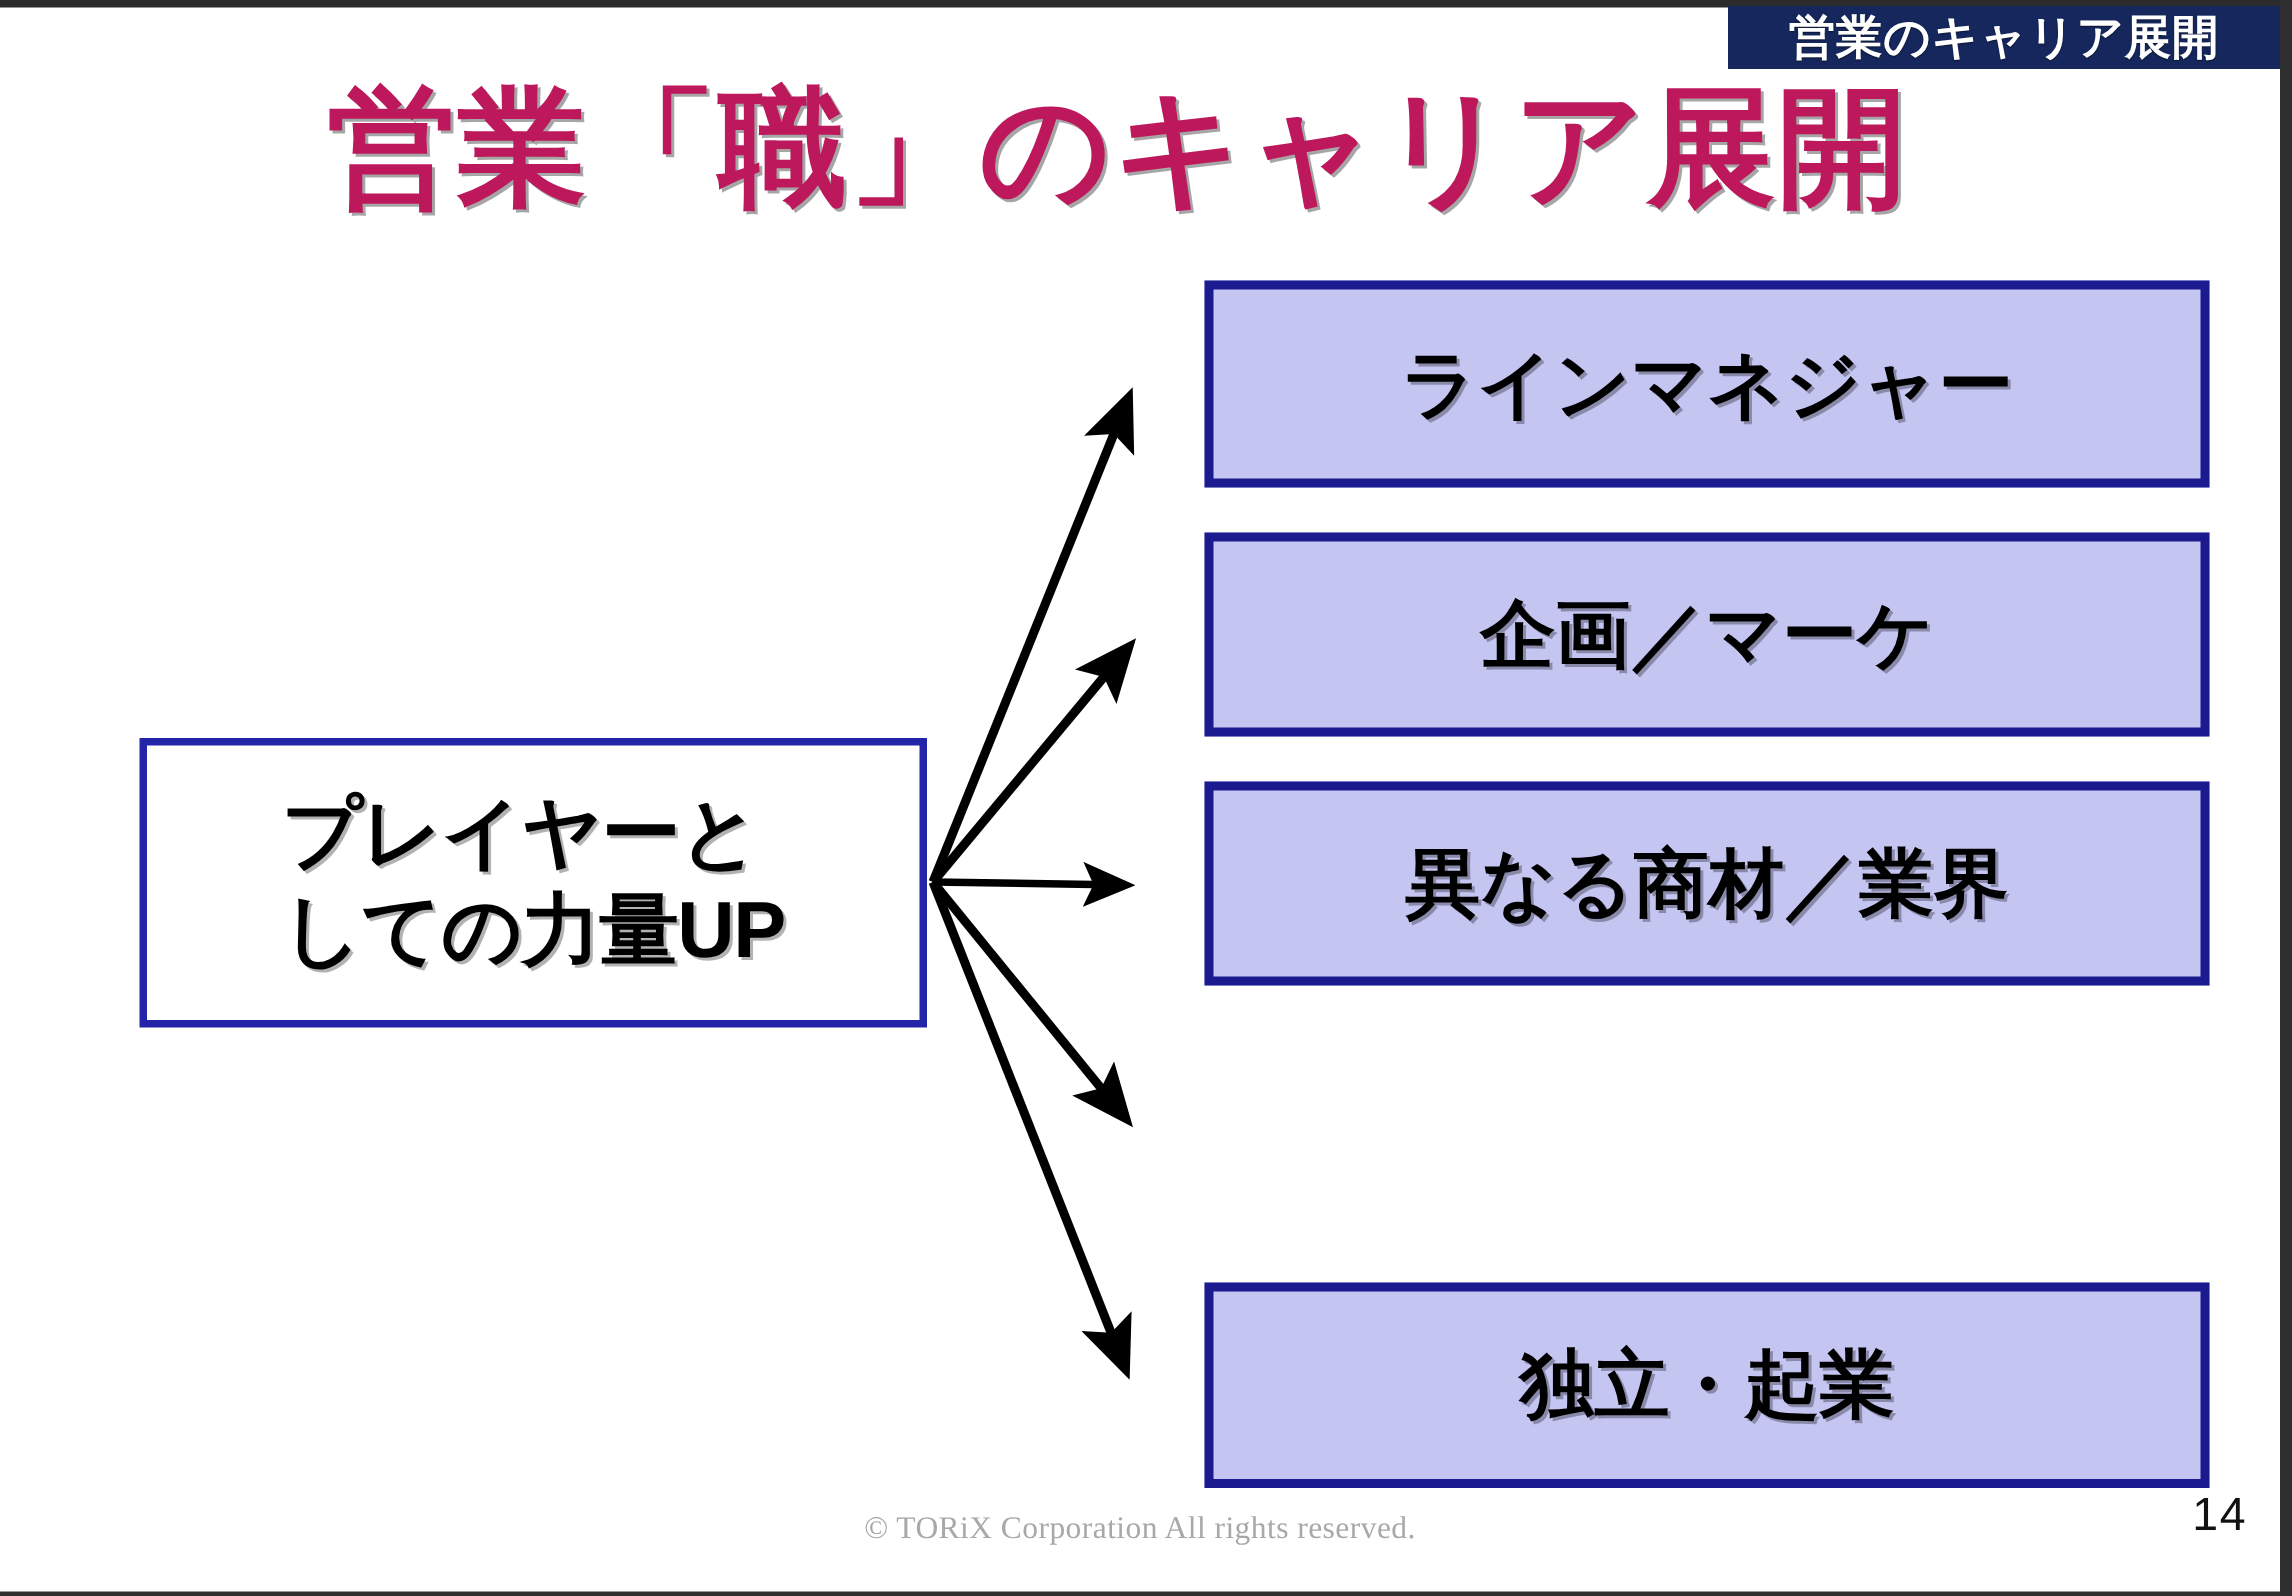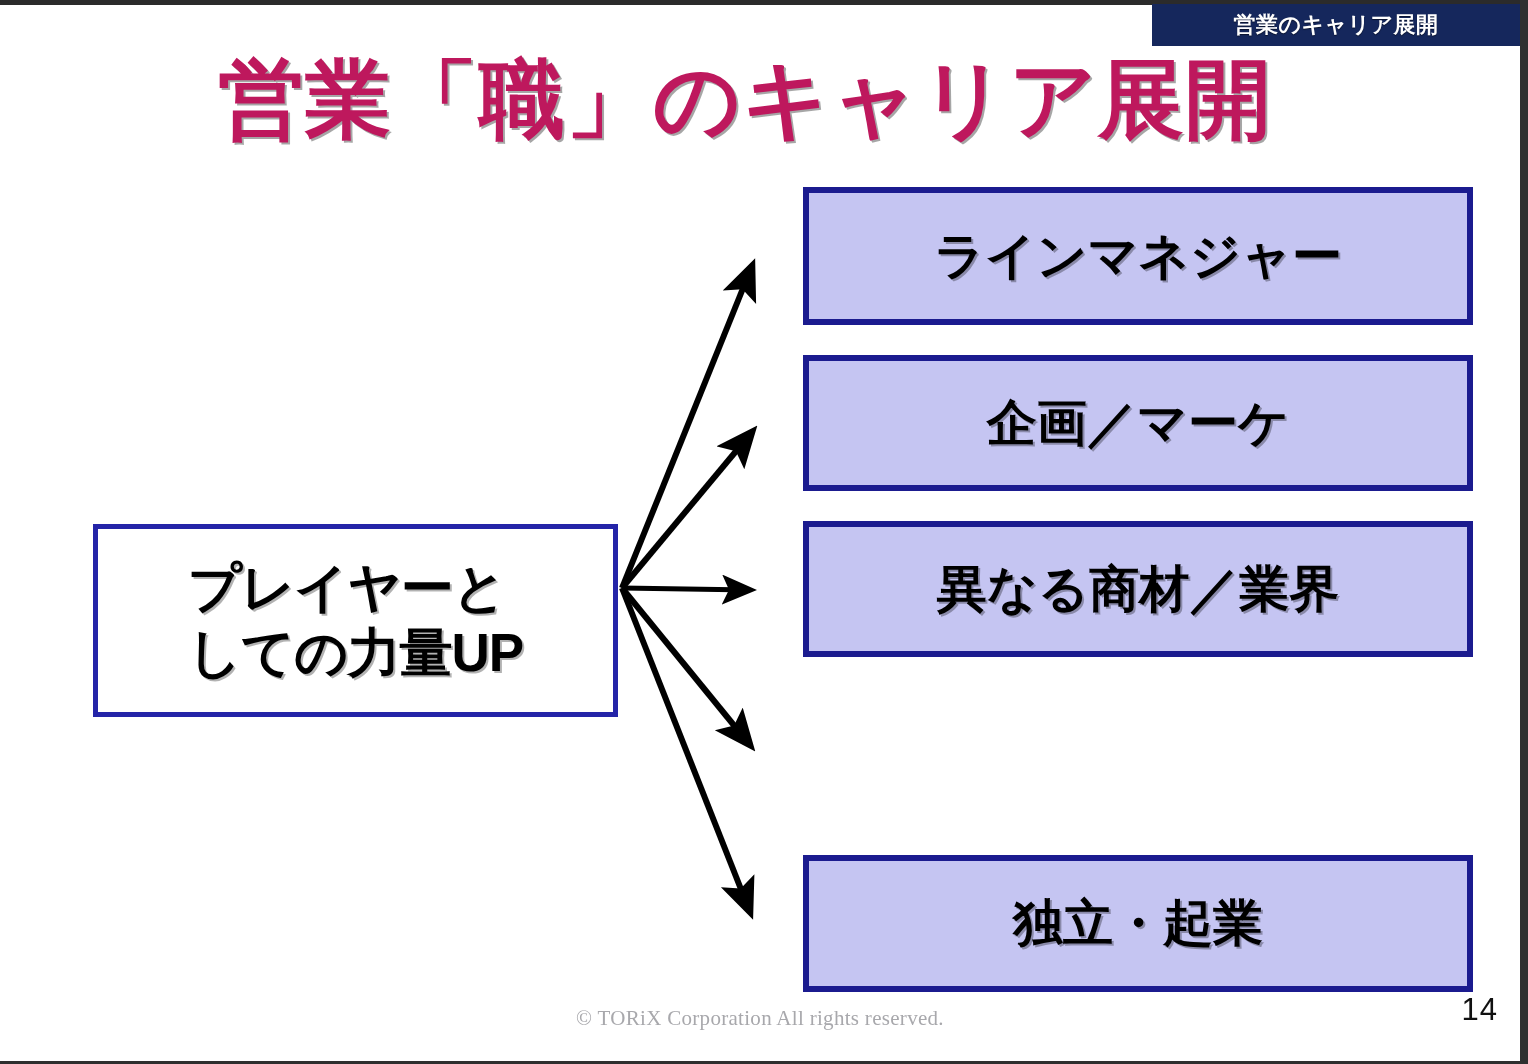--- a/index.html
+++ b/index.html
@@ -42,21 +42,21 @@
     top: 4px;
     width: 368px;
     height: 42px;
     background: #15275c;
     display: flex;
     align-items: center;
     justify-content: center;
   }
   .section-tag-label {
     color: #ffffff;
-    font-size: 22px;
+    font-size: 31px;
     font-weight: bold;
     letter-spacing: 0.5px;
     white-space: nowrap;
     text-shadow: 0 1px 1px rgba(0,0,0,0.5);
   }
 
   
   .slide-title {
     position: absolute;
     left: 0;
@@ -78,21 +78,20 @@
     left: 93px;
     top: 492px;
     width: 525px;
     height: 193px;
     background: #ffffff;
     border: 5px solid #2424a8;
     box-sizing: border-box;
     display: flex;
     align-items: center;
     justify-content: center;
-    margin-top: 32px;
   }
   .source-text {
     font-size: 53px;
     font-weight: 900;
     color: #000000;
     line-height: 1.22;
     text-align: left;
     letter-spacing: -1px;
     text-shadow: 2px 2px 0 rgba(0,0,0,0.3);
   }

